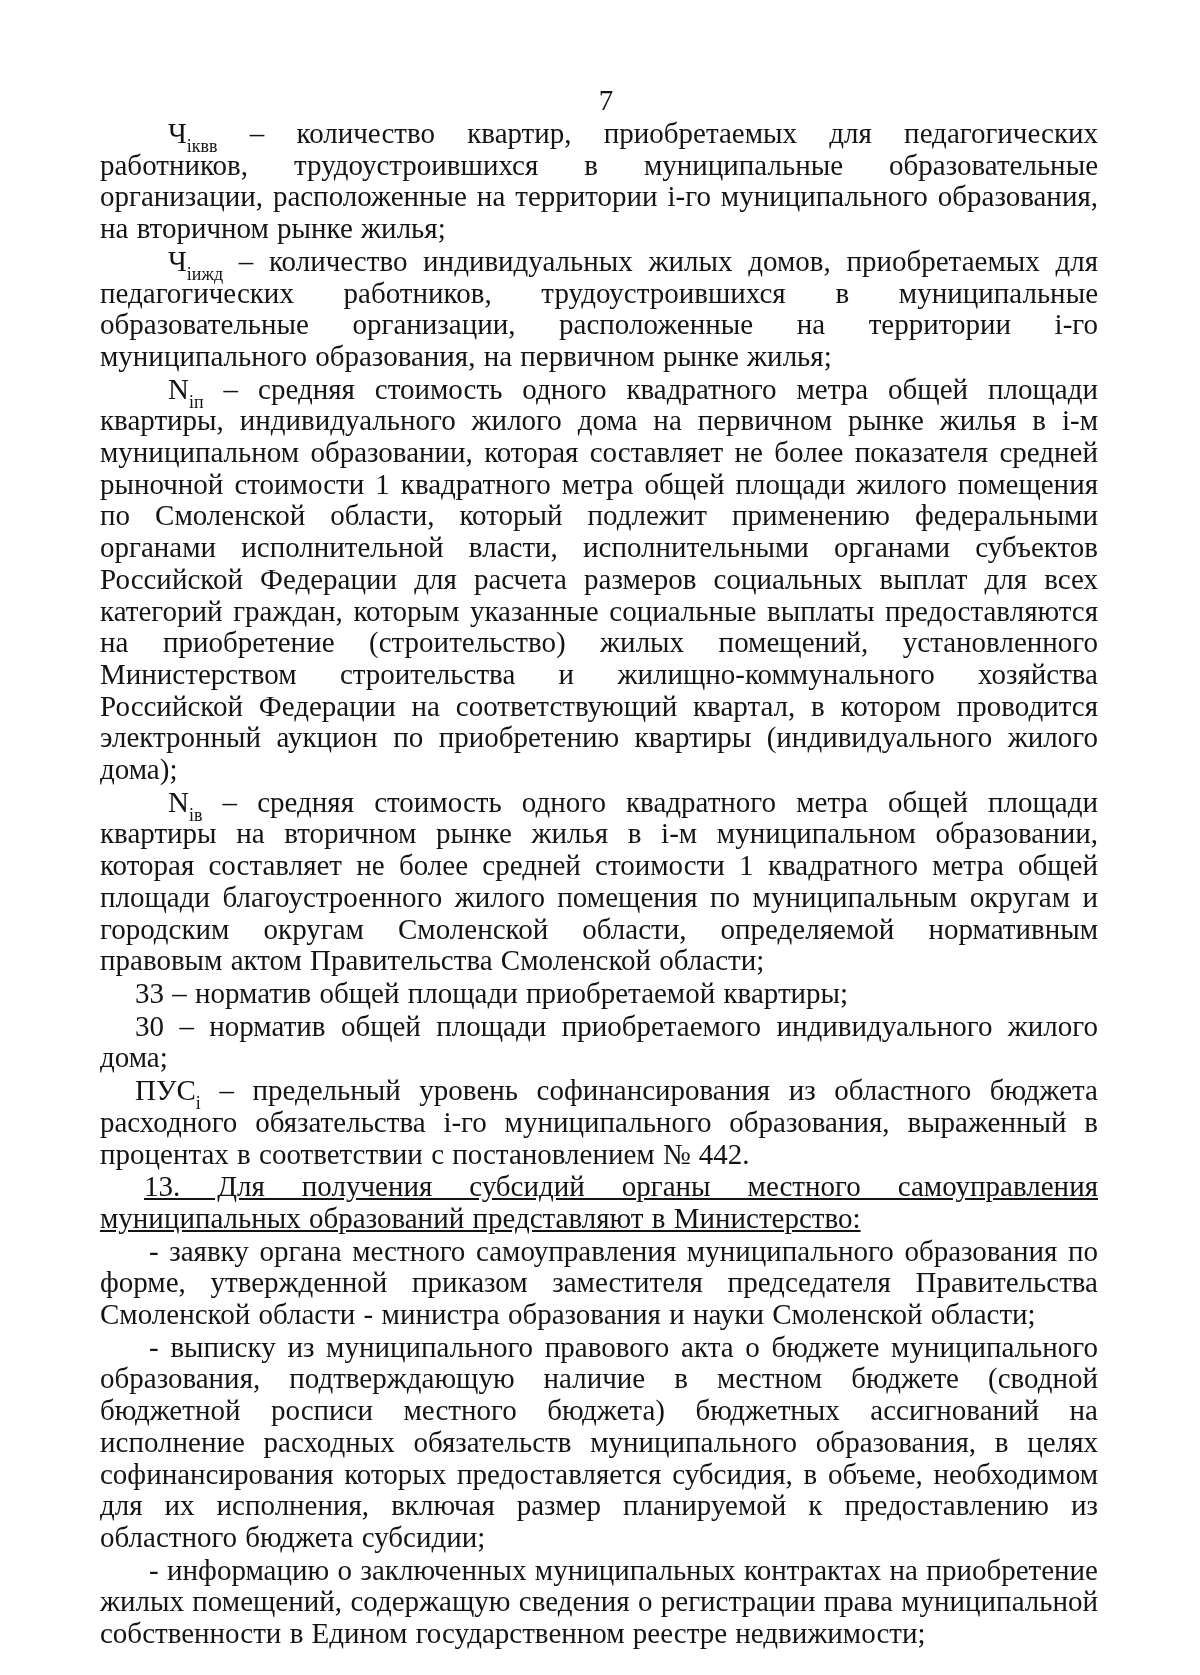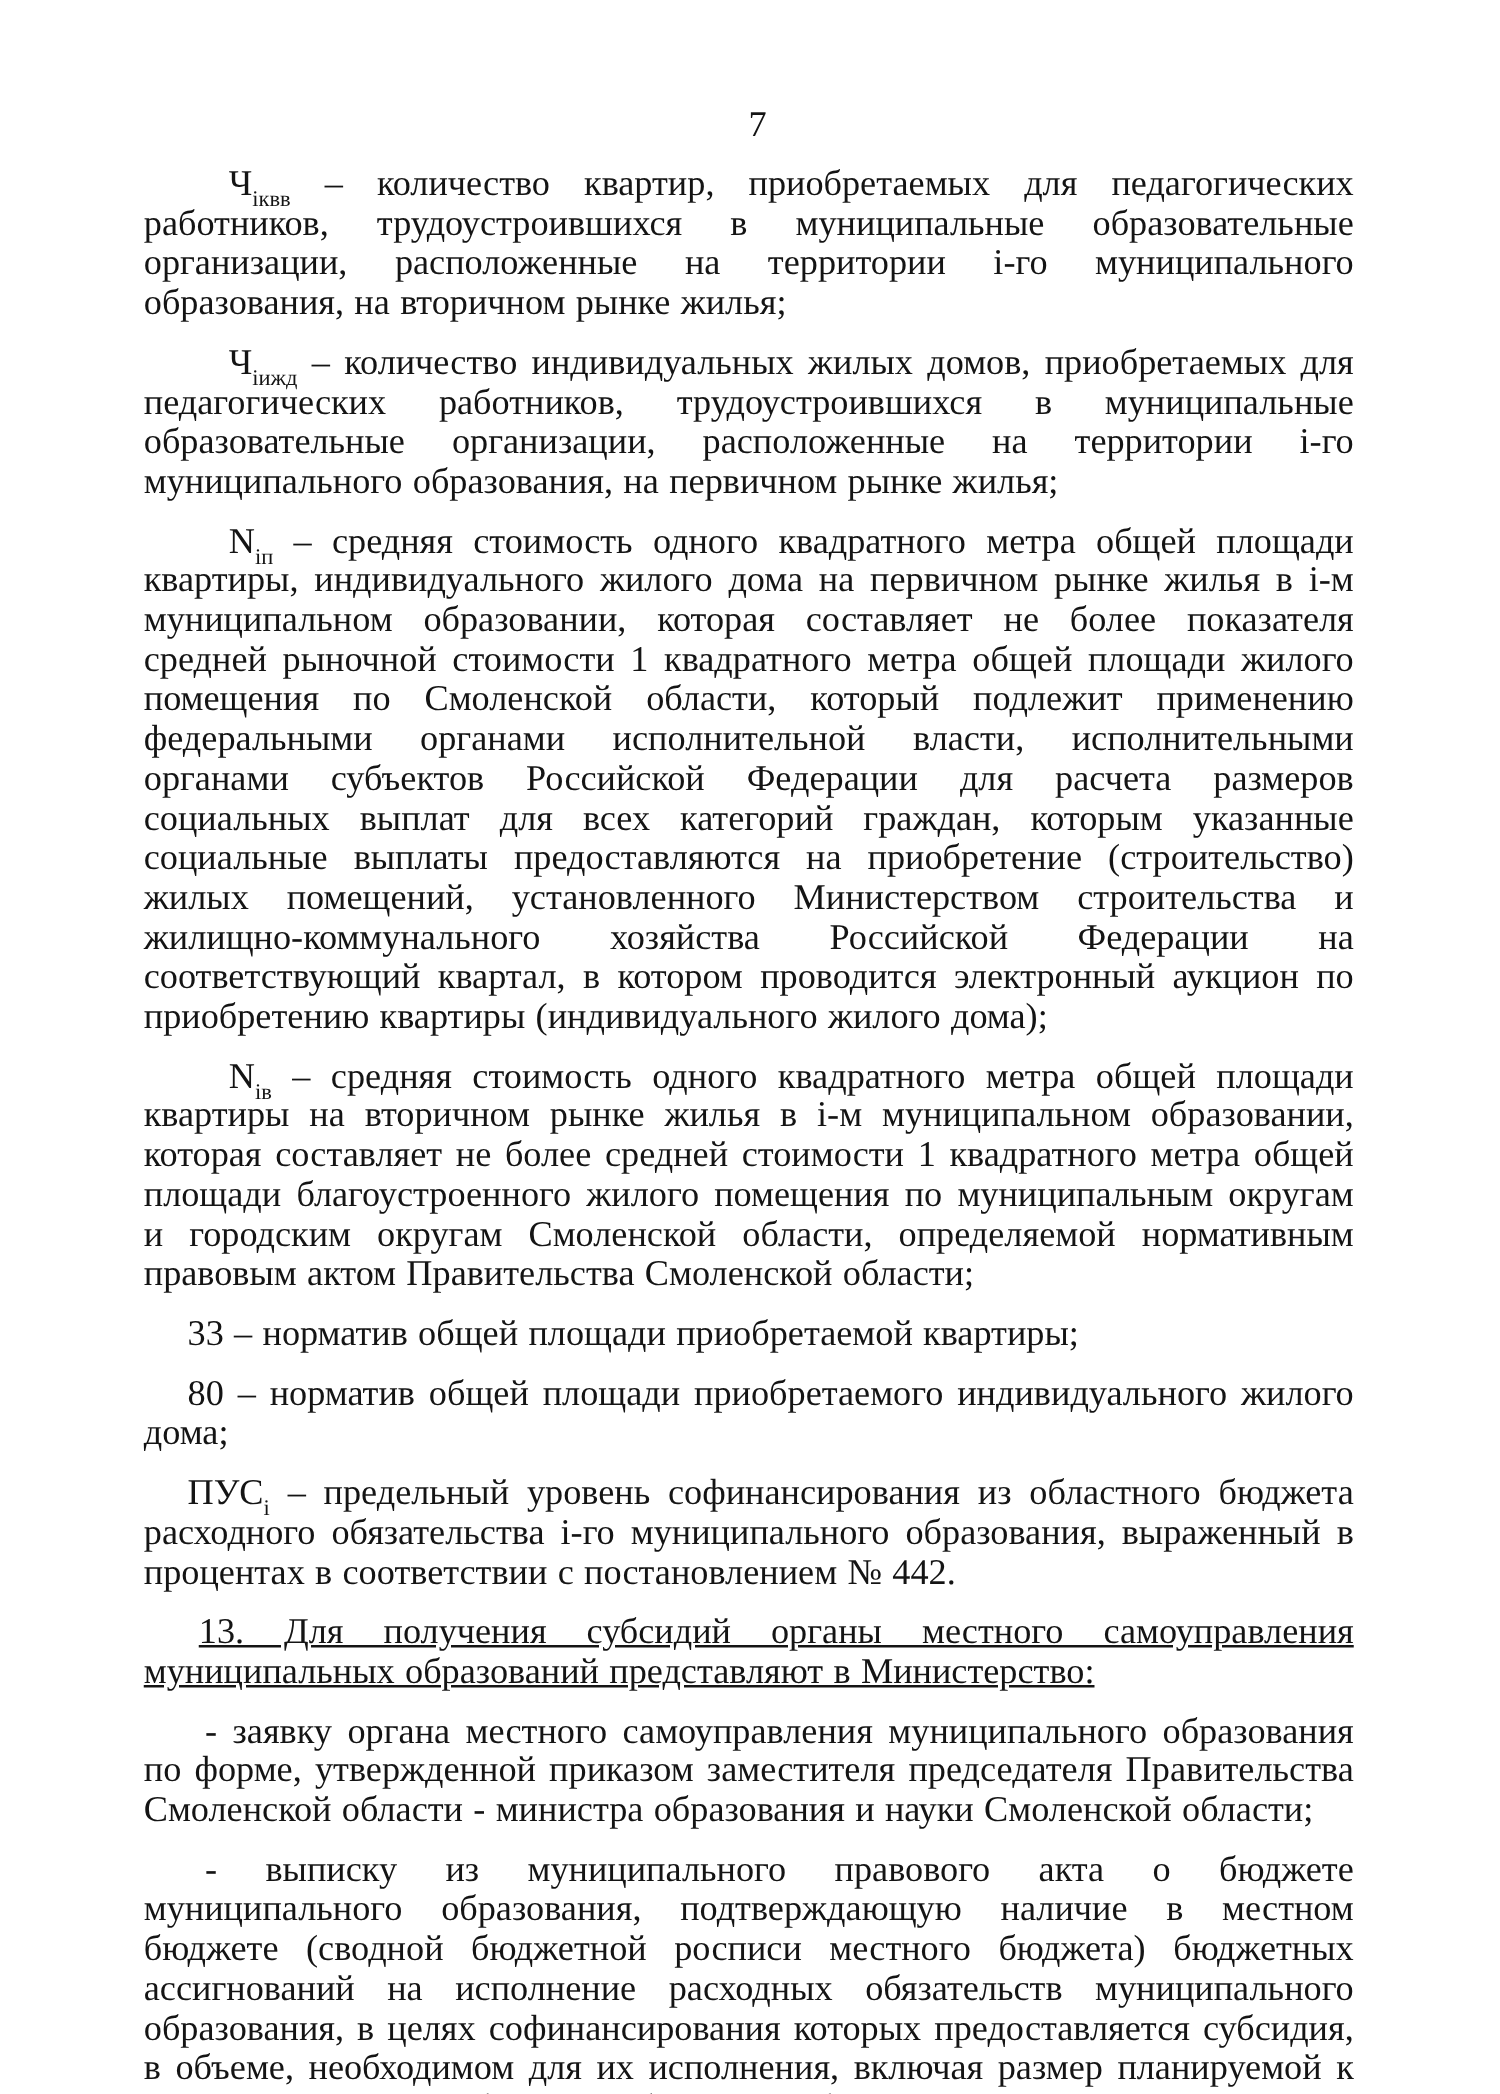--- a/index.html
+++ b/index.html
@@ -22,21 +22,21 @@
     top: 84px;
     width: 1000px;
   }
   .page-number {
     text-align: center;
     font-size: 29px;
     line-height: 32px;
     margin: 0 0 2px 14px;
   }
   p.para {
-    margin: 16px;
+    margin: 1px;
     font-size: 29px;
     line-height: 31.7px;
     text-align: justify;
     word-spacing: 1px;
   }
   
   .in68 { text-indent: 68px; }
   .in35 { text-indent: 35px; }
   .in44 { text-indent: 44px; text-decoration: underline; }
   .in49 { text-indent: 49px; }
@@ -58,21 +58,21 @@
     <p class="para in68"><span>Ч</span><sub class="term-sub">iквв</sub><span> – количество квартир, приобретаемых для педагогических работников, трудоустроившихся в муниципальные образовательные организации, расположенные на территории i-го муниципального образования, на вторичном рынке жилья;</span></p>
 
     <p class="para in68"><span>Ч</span><sub class="term-sub">iижд</sub><span> – количество индивидуальных жилых домов, приобретаемых для педагогических работников, трудоустроившихся в муниципальные образовательные организации, расположенные на территории i-го муниципального образования, на первичном рынке жилья;</span></p>
 
     <p class="para in68"><span>N</span><sub class="term-sub">iп</sub><span> – средняя стоимость одного квадратного метра общей площади квартиры, индивидуального жилого дома на первичном рынке жилья в i-м муниципальном образовании, которая составляет не более показателя средней рыночной стоимости 1 квадратного метра общей площади жилого помещения по Смоленской области, который подлежит применению федеральными органами исполнительной власти, исполнительными органами субъектов Российской Федерации для расчета размеров социальных выплат для всех категорий граждан, которым указанные социальные выплаты предоставляются на приобретение (строительство) жилых помещений, установленного Министерством строительства и жилищно-коммунального хозяйства Российской Федерации на соответствующий квартал, в котором проводится электронный аукцион по приобретению квартиры (индивидуального жилого дома);</span></p>
 
     <p class="para in68"><span>N</span><sub class="term-sub">iв</sub><span> – средняя стоимость одного квадратного метра общей площади квартиры на вторичном рынке жилья в i-м муниципальном образовании, которая составляет не более средней стоимости 1 квадратного метра общей площади благоустроенного жилого помещения по муниципальным округам и городским округам Смоленской области, определяемой нормативным правовым актом Правительства Смоленской области;</span></p>
 
     <p class="para in35"><span>33 – норматив общей площади приобретаемой квартиры;</span></p>
 
-    <p class="para in35"><span>80 – норматив общей площади приобретаемого индивидуального жилого дома;</span></p>
+    <p class="para in35"><span>30 – норматив общей площади приобретаемого индивидуального жилого дома;</span></p>
 
     <p class="para in35"><span>ПУС</span><sub class="term-sub">i</sub><span> – предельный уровень софинансирования из областного бюджета расходного обязательства i-го муниципального образования, выраженный в процентах в соответствии с постановлением № 442.</span></p>
 
     <p class="para in44"><span>13. Для получения субсидий органы местного самоуправления муниципальных образований представляют в Министерство:</span></p>
 
     <p class="para in49"><span>- заявку органа местного самоуправления муниципального образования по форме, утвержденной приказом заместителя председателя Правительства Смоленской области - министра образования и науки Смоленской области;</span></p>
 
     <p class="para in49"><span>- выписку из муниципального правового акта о бюджете муниципального образования, подтверждающую наличие в местном бюджете (сводной бюджетной росписи местного бюджета) бюджетных ассигнований на исполнение расходных обязательств муниципального образования, в целях софинансирования которых предоставляется субсидия, в объеме, необходимом для их исполнения, включая размер планируемой к предоставлению из областного бюджета субсидии;</span></p>
 
 

